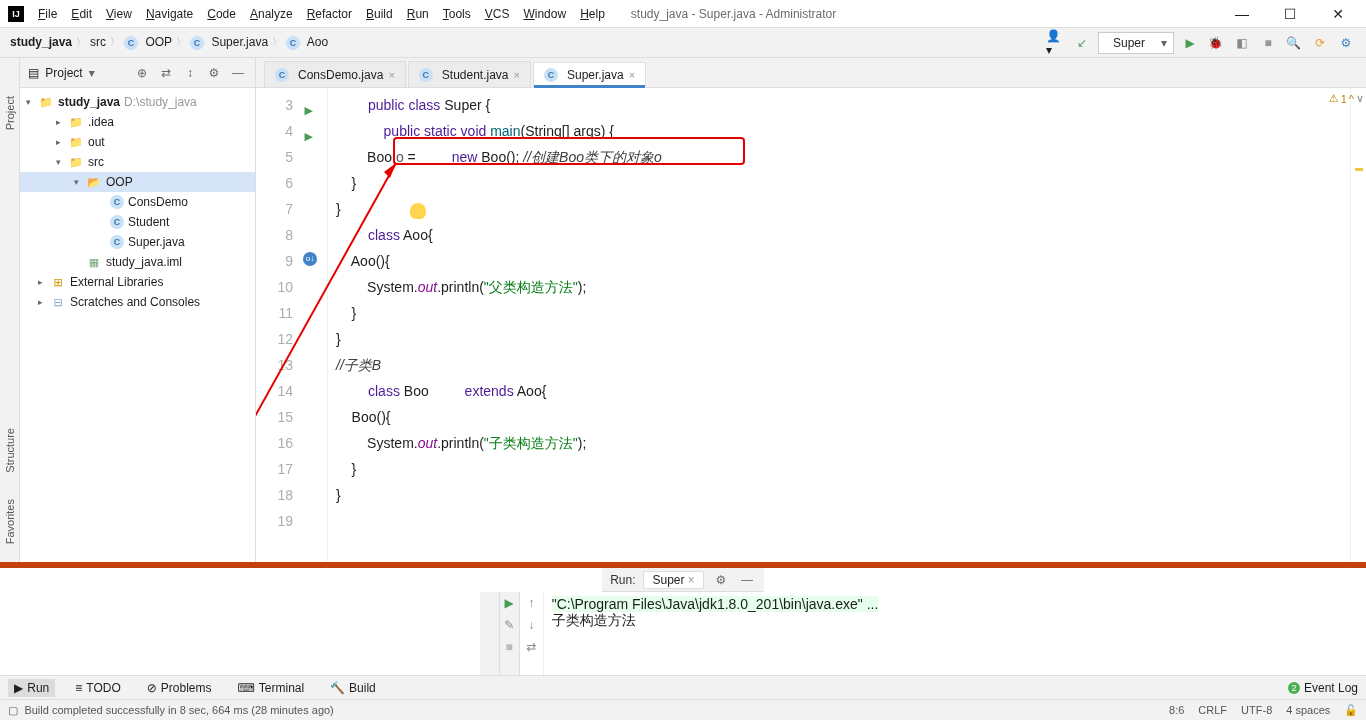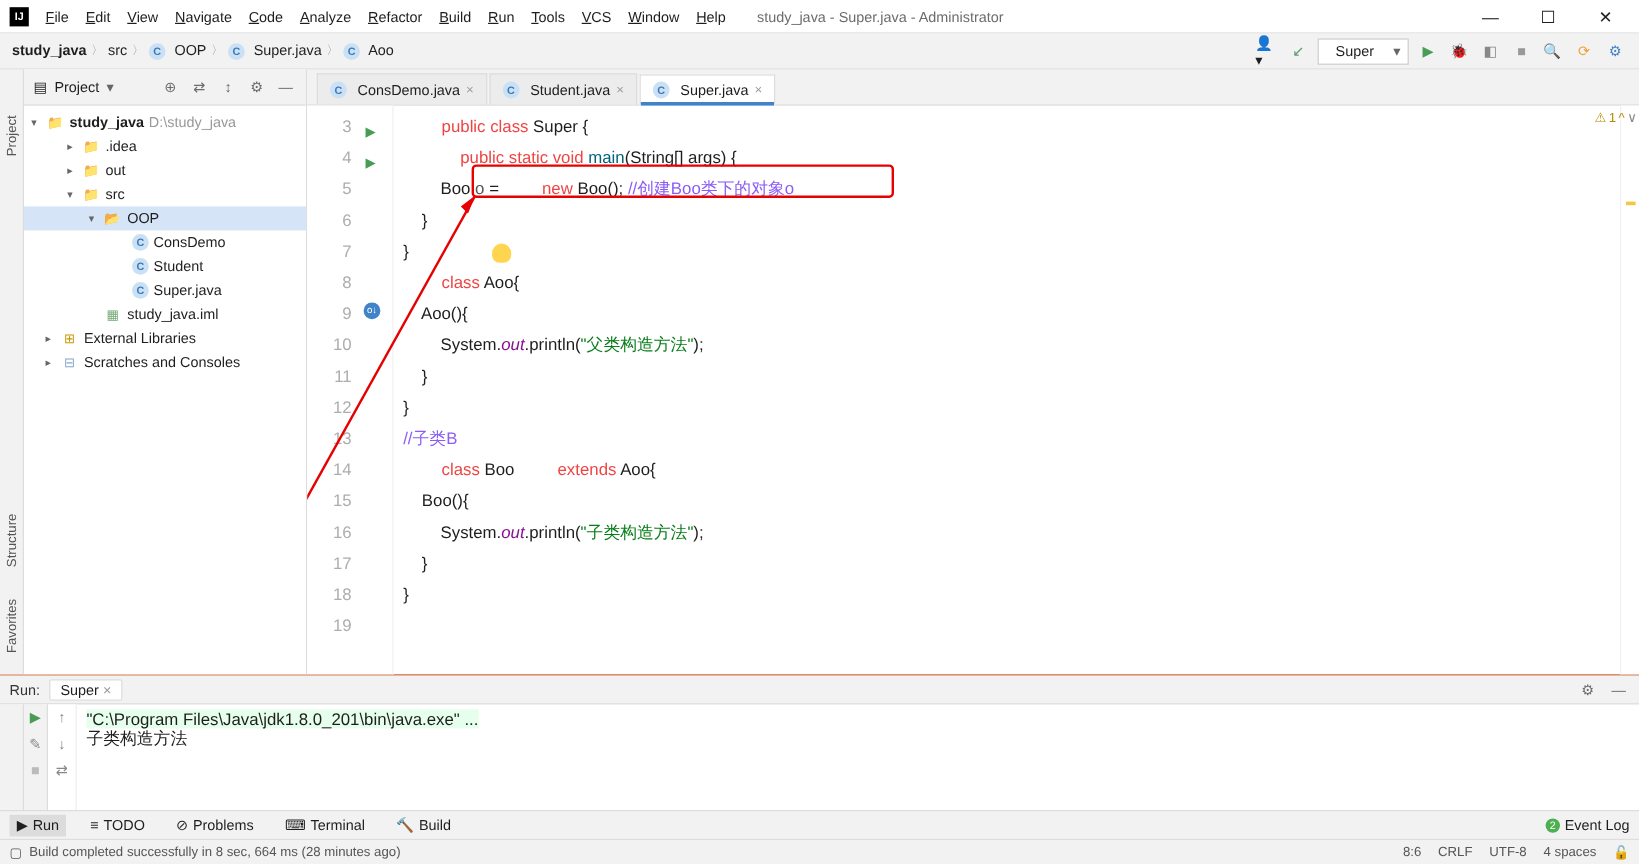--- a/index.html
+++ b/index.html
@@ -47,32 +47,32 @@
 .tab.active { background: #fff; border-bottom: 1px solid #fff; position: relative; top: 1px; }
 .tab .close { color: #999; font-size: 11px; }
 .code-area { flex: 1; display: flex; font-family: "JetBrains Mono", Consolas, monospace; font-size: 14px; position: relative; }
 .gutter { width: 72px; background: #fff; border-right: 1px solid #f0f0f0; text-align: right; color: #adadad; padding-top: 4px; }
 .gutter .ln { height: 26px; line-height: 26px; padding-right: 34px; position: relative; }
 .gutter .run-mark { position: absolute; right: 14px; top: 5px; color: #499c54; font-size: 11px; }
 .gutter .override-mark { position: absolute; right: 10px; top: 4px; background: #4083c9; color: #fff; font-size: 8px; border-radius: 7px; width: 14px; height: 14px; display: flex; align-items: center; justify-content: center; }
 .code { flex: 1; padding-top: 4px; position: relative; }
 .code .line { height: 26px; line-height: 26px; white-space: pre; padding-left: 8px; }
 .code .line.hl { background: #fcfaed; }
-.kw { color: #ef4444; padding-left: 32px; }
+.kw { color: #4c1d95; padding-left: 32px; }
 .mth { color: #00627a; }
 .str { color: #067d17; }
-.cmt { color: #8b5cf6; }
+.cmt { color: #404040; font-style: italic; }
 .field { color: #871094; font-style: italic; }
 .var { color: #555; }
 .red-box { position: absolute; border: 2px solid #e60000; border-radius: 4px; }
 .right-marks { width: 16px; background: #fff; border-left: 1px solid #f0f0f0; position: relative; }
 .warn-badge { position: absolute; top: 4px; right: 2px; font-size: 11px; color: #b58900; display: flex; align-items: center; gap: 2px; }
 .yellow-mark { position: absolute; right: 3px; width: 8px; height: 3px; background: #f2c744; }
 .bulb { position: absolute; left: 82px; top: 115px; width: 16px; height: 16px; background: #ffd54f; border-radius: 50% 50% 40% 40%; }
-.run-panel { height: 113px; border-top: 1px solid #c2410c; display: flex; flex-direction: column; }
+.run-panel { height: 113px; border-top: 6px solid #c2410c; display: flex; flex-direction: column; align-items: center; }
 .run-header { height: 24px; background: #f2f2f2; border-bottom: 1px solid #ddd; display: flex; align-items: center; padding: 0 8px; gap: 8px; }
 .run-header .lbl { color: #333; }
 .run-tab { background: #fff; border: 1px solid #ddd; padding: 1px 8px; border-radius: 2px; }
 .run-body { flex: 1; display: flex; }
 .run-tools { width: 20px; background: #f2f2f2; border-right: 1px solid #ddd; display: flex; flex-direction: column; align-items: center; padding-top: 4px; gap: 8px; }
 .run-tools2 { width: 24px; background: #fff; border-right: 1px solid #eee; display: flex; flex-direction: column; align-items: center; padding-top: 4px; gap: 8px; }
 .console { flex: 1; font-family: Consolas, monospace; font-size: 14px; padding: 4px 8px; }
 .console .cmd { background: #e6ffed; display: inline; }
 .run-gear { margin-left: auto; }
 .bottom-tabs { height: 24px; background: #f2f2f2; border-top: 1px solid #ddd; display: flex; align-items: center; padding: 0 8px; gap: 14px; }

